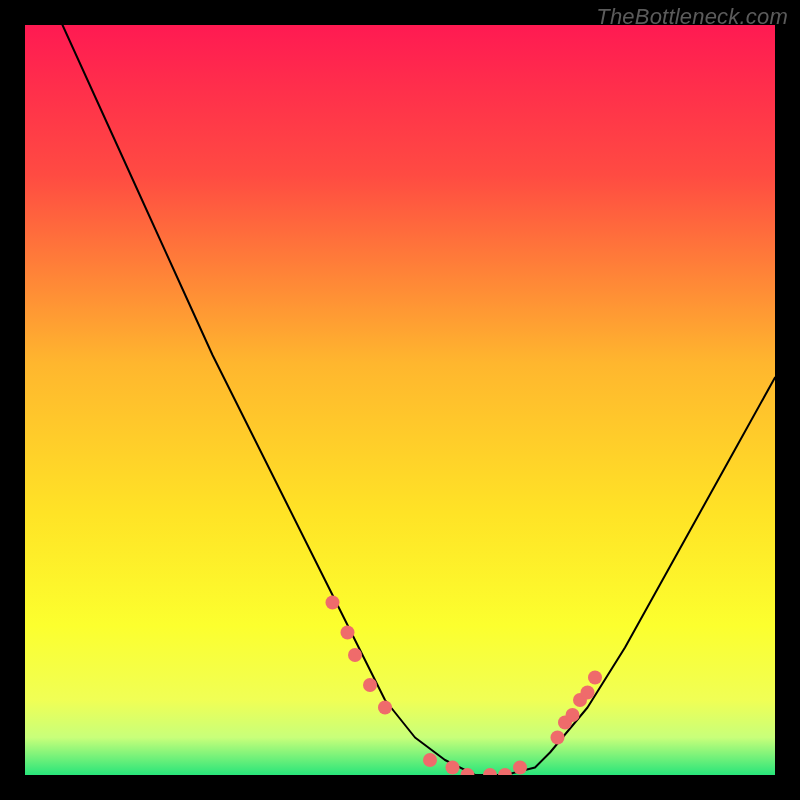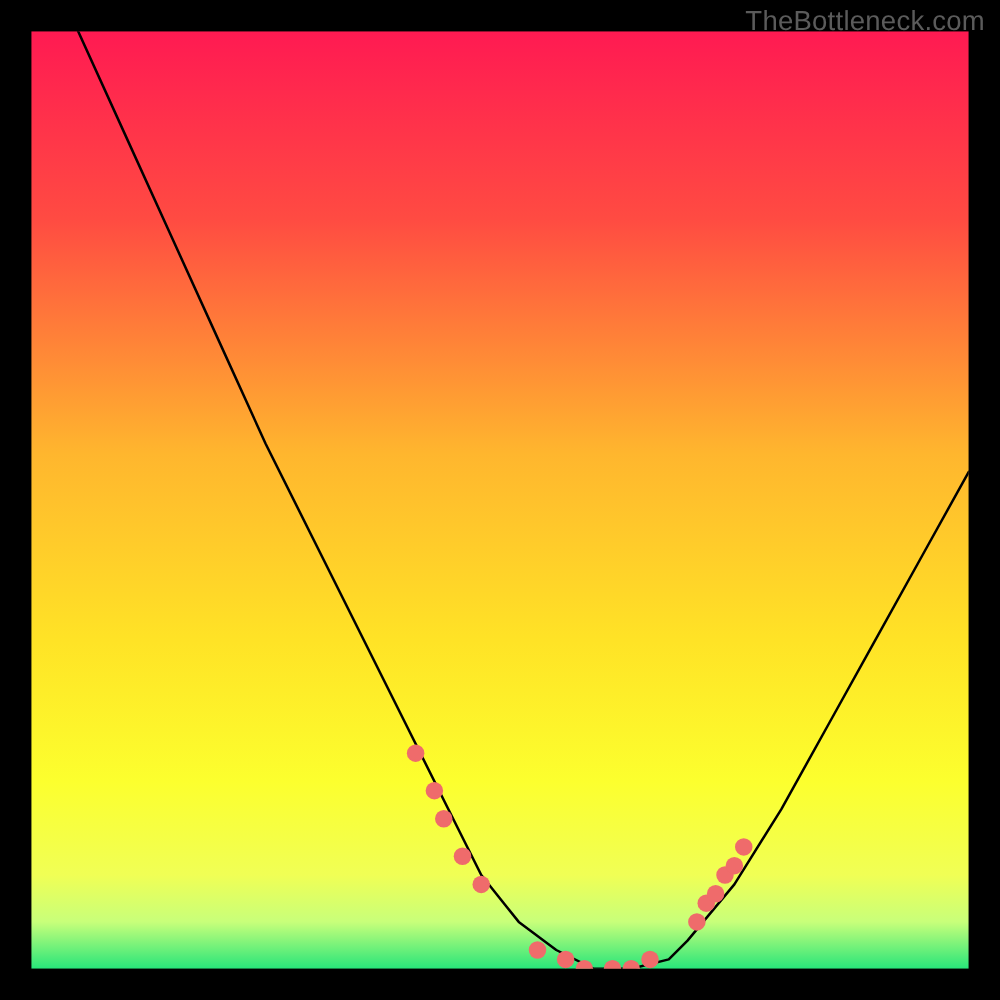--- a/index.html
+++ b/index.html
@@ -2,20 +2,21 @@
 <html><head>
 <meta charset="utf-8">
 <style>
   * { margin: 0; padding: 0; box-sizing: border-box; }
   html, body { width: 800px; height: 800px; overflow: hidden; background: #000; }
   .chart-container {
     position: relative;
     width: 800px;
     height: 800px;
     background: #000;
+    font-style: italic;
   }
   .plot-area {
     position: absolute;
     left: 25px;
     top: 25px;
     width: 750px;
     height: 750px;
   }
   .watermark {
     position: absolute;

